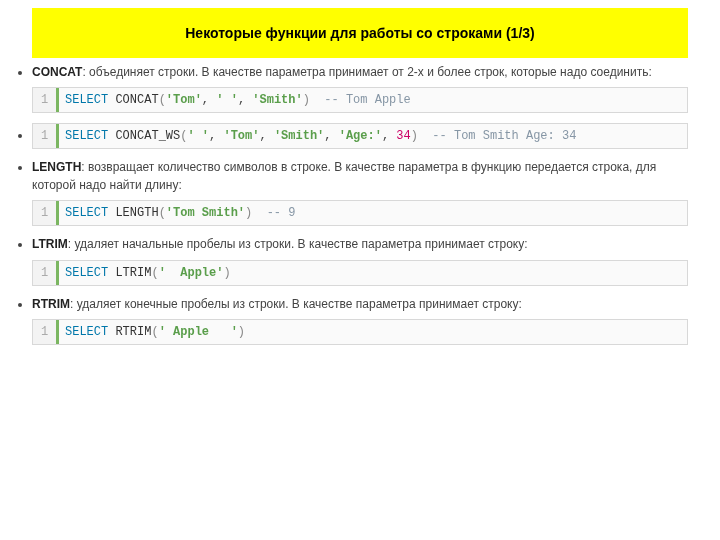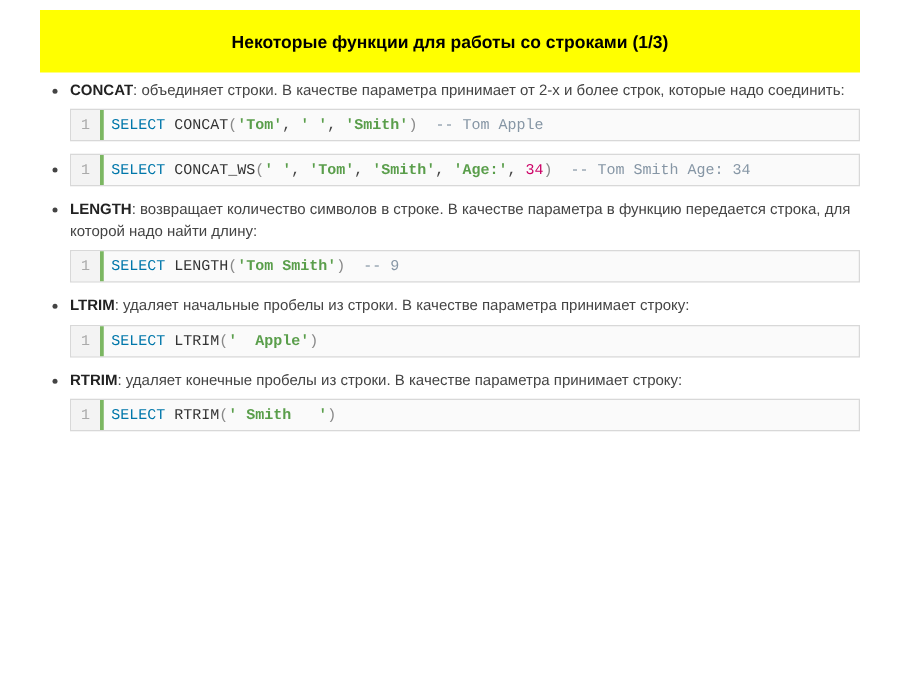--- a/index.html
+++ b/index.html
@@ -19,21 +19,21 @@
     margin: 8px 32px 6px 32px;
     padding: 17px 0;
     text-align: center;
     font-weight: bold;
     font-size: 14px;
     color: #000;
   }
   ul.topics {
     list-style: disc;
     margin: 0;
-    padding: 0 32px 0 56px;
+    padding: 0 32px 0 32px;
   }
   ul.topics > li {
     margin: 6px 0 10px 0;
     line-height: 1.45;
     color: #444;
   }
   .fn { font-weight: bold; color: #222; }
   .desc { color: #444; }
   .note { margin: 6px 0 10px 0; }
   .codeblock {
@@ -96,16 +96,16 @@
       <div><span class="fn">LTRIM</span><span class="desc">: удаляет начальные пробелы из строки. В качестве параметра принимает строку:</span></div>
       <div class="codeblock">
         <div class="gutter">1</div>
         <div class="codeline"><span class="kw">SELECT </span><span class="fnname">LTRIM</span><span class="paren">(</span><span class="str">'  Apple'</span><span class="paren">)</span></div>
       </div>
     </li>
     <li>
       <div><span class="fn">RTRIM</span><span class="desc">: удаляет конечные пробелы из строки. В качестве параметра принимает строку:</span></div>
       <div class="codeblock">
         <div class="gutter">1</div>
-        <div class="codeline"><span class="kw">SELECT </span><span class="fnname">RTRIM</span><span class="paren">(</span><span class="str">' Smith   '</span><span class="paren">)</span></div>
+        <div class="codeline"><span class="kw">SELECT </span><span class="fnname">RTRIM</span><span class="paren">(</span><span class="str">' Apple   '</span><span class="paren">)</span></div>
       </div>
     </li>
   </ul>
 
 </body></html>

